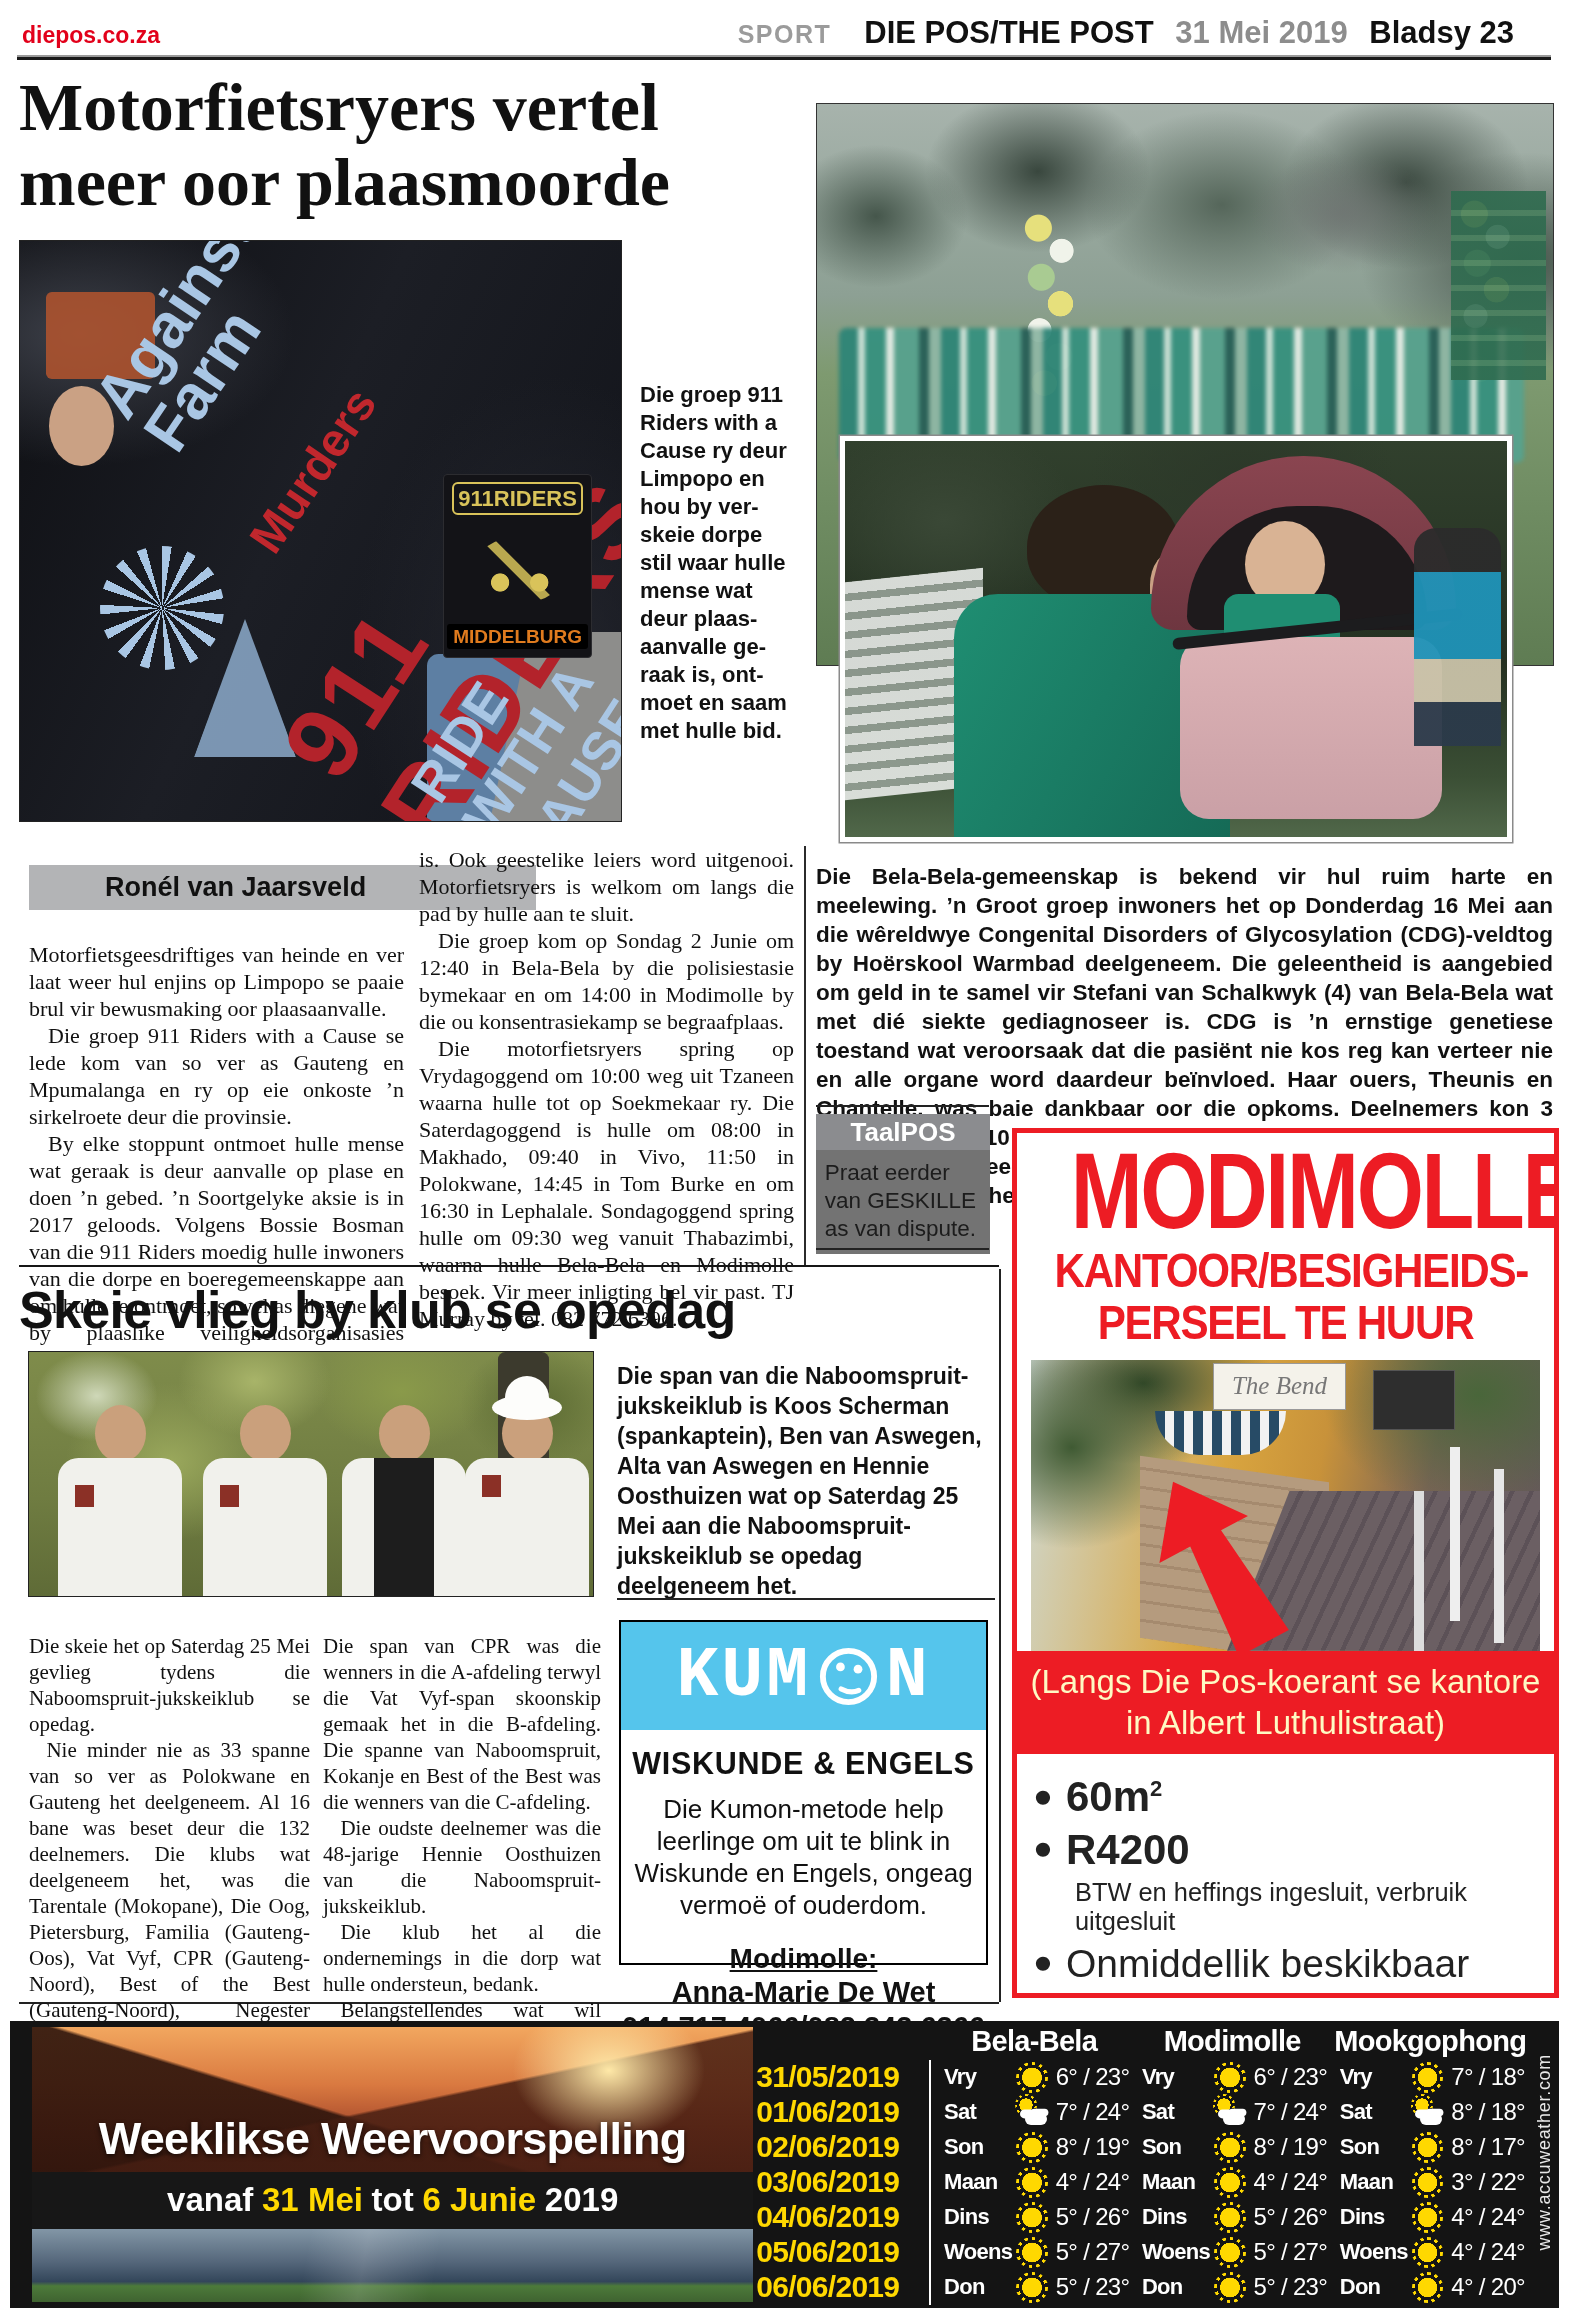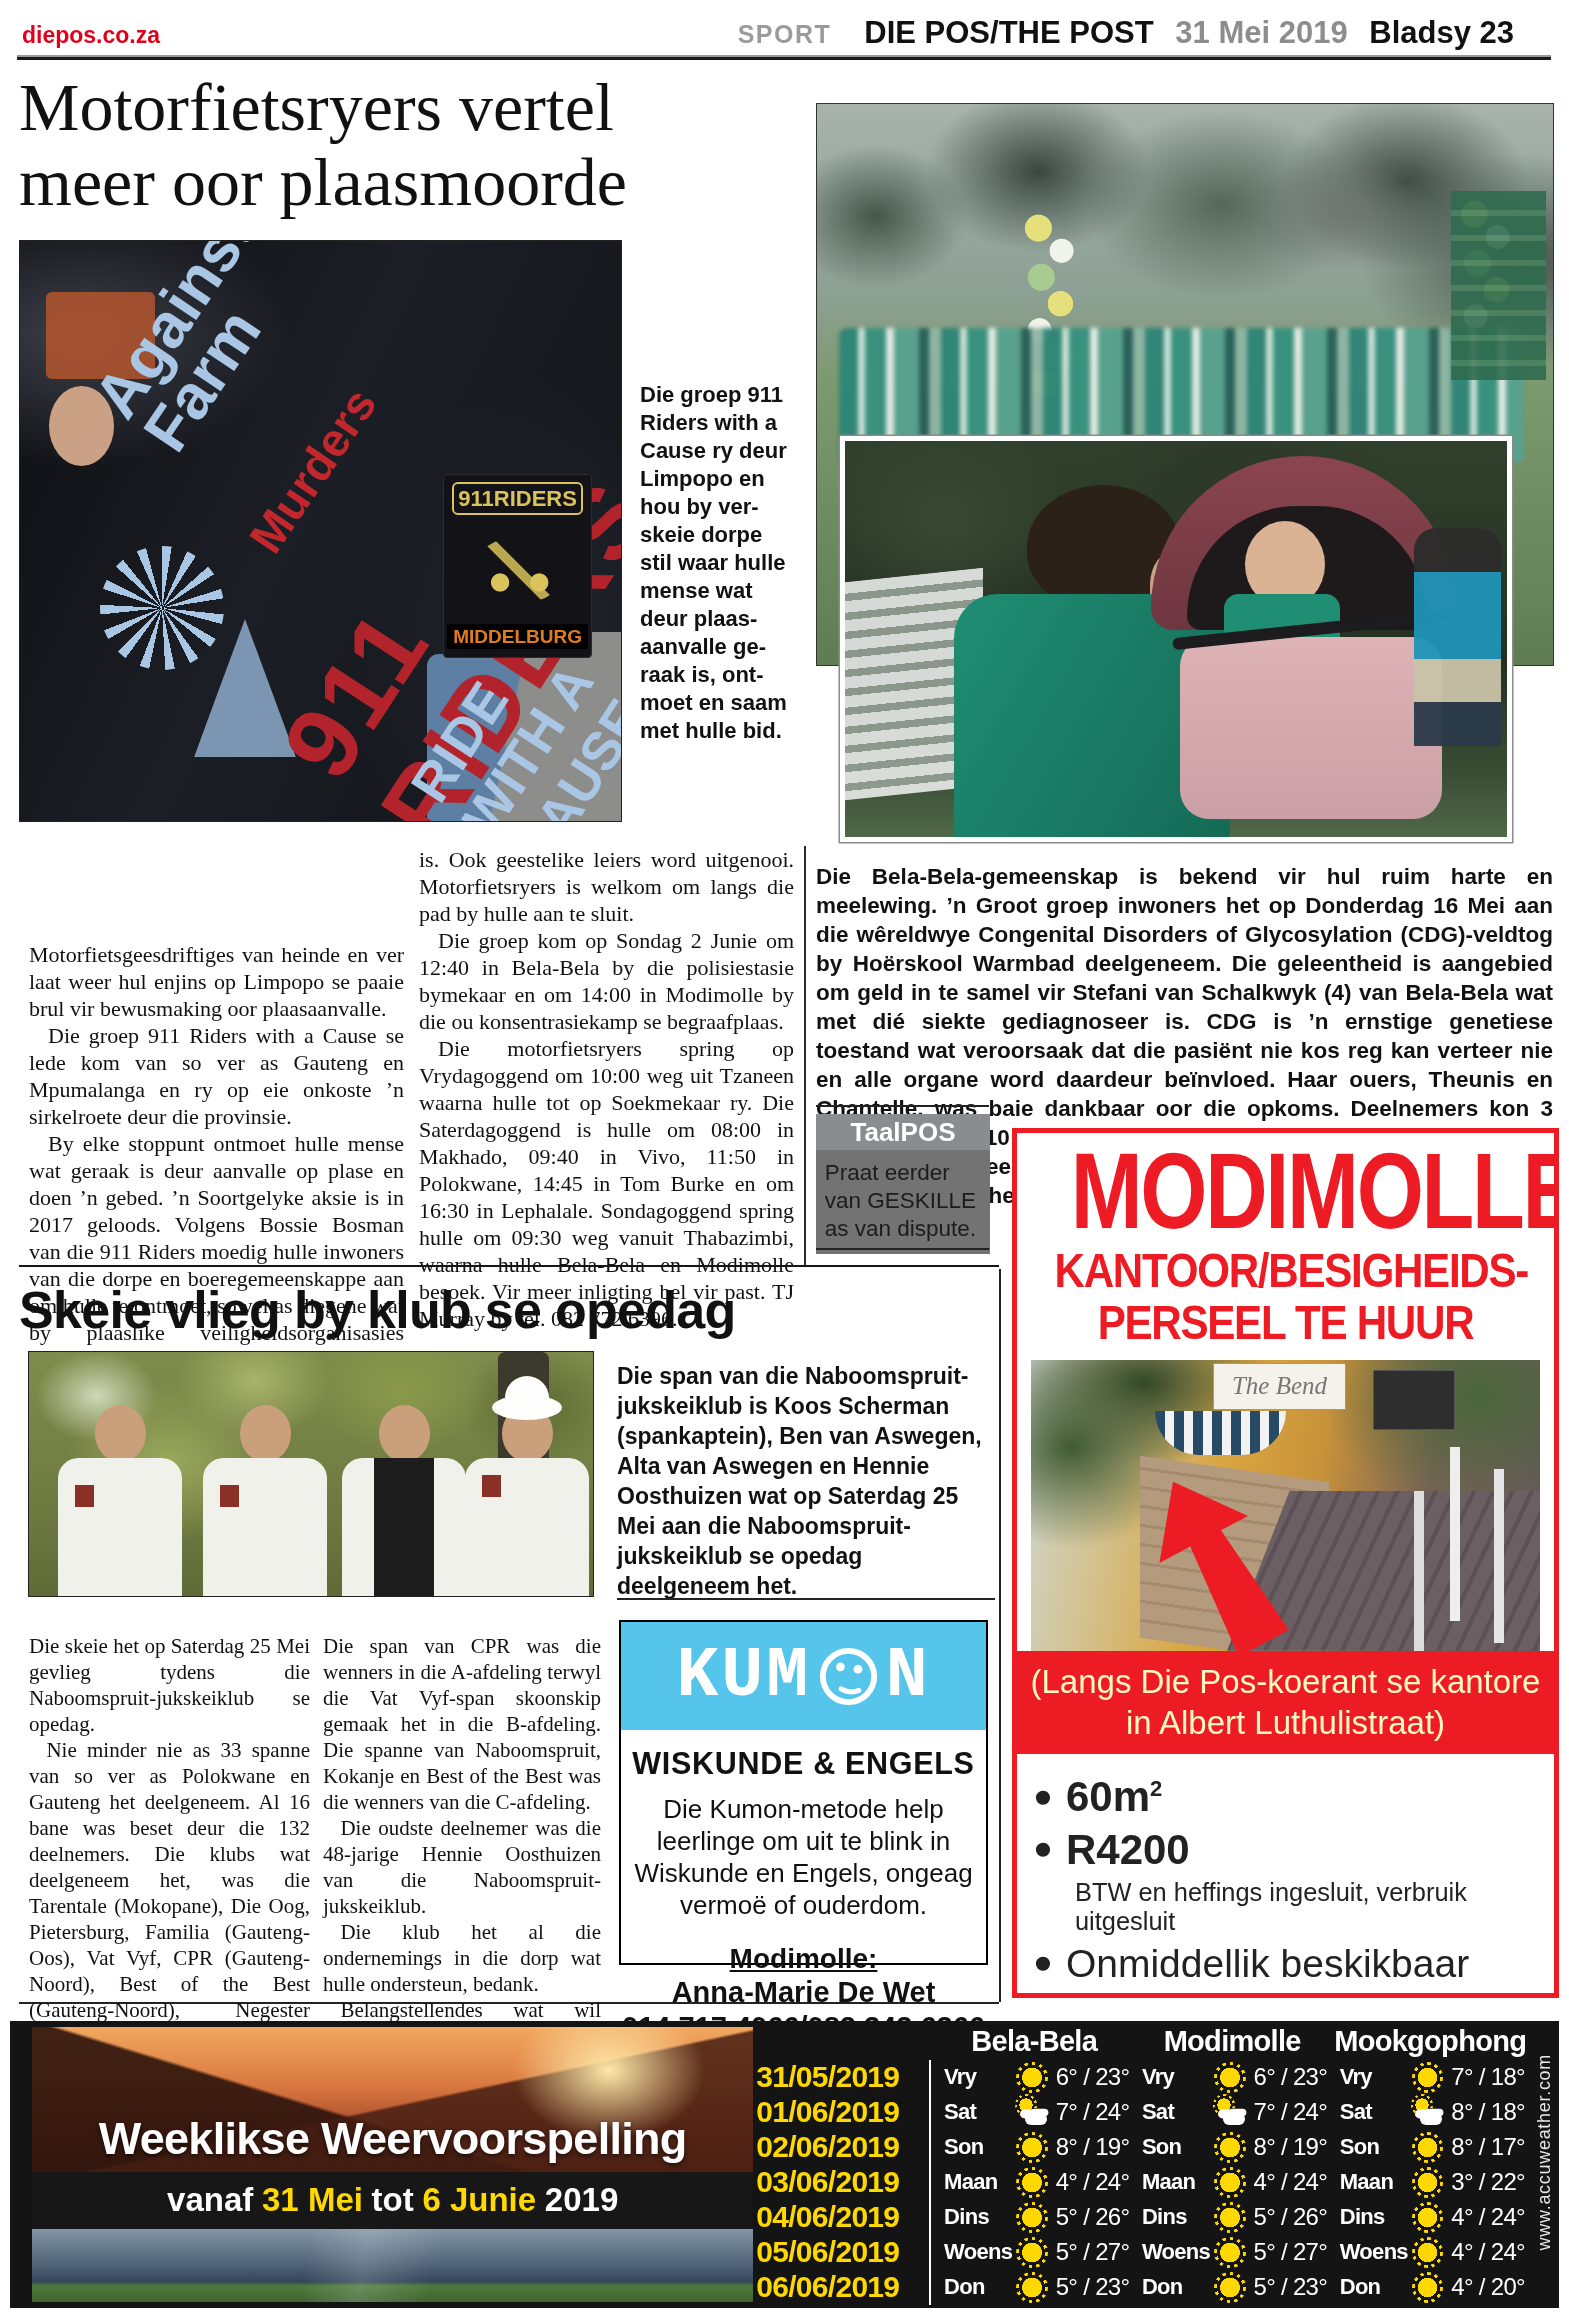--- a/index.html
+++ b/index.html
@@ -10,21 +10,21 @@
   .hdr{left:22px;top:14.5px;width:1525px;display:grid;grid-template-columns:1fr auto 1fr;align-items:baseline;}
   .hdr .site{font-family:"Liberation Sans",sans-serif;font-weight:bold;font-size:23px;color:#e2001a;}
   .hdr .section{font-family:"Liberation Sans",sans-serif;font-weight:bold;font-size:25px;color:#9b9b9b;letter-spacing:1.5px;}
   .hdr .right{text-align:center;font-family:"Liberation Sans",sans-serif;font-size:31px;}
   .hdr .right .paper{font-weight:bold;color:#111;}
   .hdr .right .date{color:#8d8d8d;margin:0 13px;font-weight:bold;}
   .hdr .right .pg{font-weight:bold;}
   .hdr-rule{left:17.4px;top:55px;width:1534px;height:5.1px;
             background:linear-gradient(#9a9a9a 0 1.5px,#fff 1.5px 2.2px,#1a1a1a 2.2px 5.1px);}
   
-  .h1{left:19px;top:70px;width:789px;font-size:68px;line-height:1.1;white-space:pre-line;font-weight:400;}
+  .h1{left:19px;top:70px;width:789px;font-size:68px;line-height:1.1;white-space:pre-line;font-weight:700;}
   .photo-frame{border:1.5px solid #222;overflow:hidden;}
   .p911{left:19px;top:240px;width:601px;height:580px;position:absolute;
         background:
          radial-gradient(305px 189px at 10% 16%, #3d4049 0%, rgba(0,0,0,0) 70%),
          radial-gradient(262px 378px at 88% 72%, #23252d 0%, rgba(0,0,0,0) 75%),
          linear-gradient(115deg,#0e0f13 0%,#1c1e25 45%,#111319 100%);}
   .p911 .truck{position:absolute;left:26px;top:51px;width:109px;height:87px;background:#b4552e;opacity:.85;border-radius:5.8px;}
   .p911 .head{position:absolute;left:29px;top:145px;width:65px;height:80px;background:#caa184;border-radius:50%;}
   .p911 .wheel{position:absolute;left:80px;top:305px;width:124px;height:124px;border-radius:50%;
         background:repeating-conic-gradient(#a9c6e4 0 9deg, rgba(0,0,0,0) 9deg 24deg);}
@@ -293,20 +293,21 @@
     <div class="shirt"></div>
     <div class="hood"></div>
     <div class="cav"></div>
     <div class="ghead"></div>
     <div class="gshirt"></div>
     <div class="blank"></div>
     <div class="bar"></div>
     <div class="man2"></div>
   </div>
 
+  <div class="abs byline">Ronél  van Jaarsveld</div>
 
   <div class="abs bodycol c1">
     <div class="para">Motorfietsgeesdriftiges van heinde en ver laat weer hul enjins op Limpopo se paaie brul vir bewusmaking oor plaasaanvalle.</div>
     <div class="para">Die groep 911 Riders with a Cause se lede kom van so ver as Gauteng en Mpumalanga en ry op eie onkoste ’n sirkelroete deur die provinsie.</div>
     <div class="para">By elke stoppunt ontmoet hulle mense wat geraak is deur aanvalle op plase en doen ’n gebed. ’n Soortgelyke aksie is in 2017 geloods. Volgens Bossie Bosman van die 911 Riders moedig hulle inwoners van die dorpe en boeregemeenskappe aan om hulle te ontmoet, sowel as diegene wat by plaaslike veiligheidsorganisasies betrokke</div>
   </div>
   <div class="abs bodycol c2">
     <div class="para">is. Ook geestelike leiers word uitgenooi. Motorfietsryers is welkom om langs die pad by hulle aan te sluit.</div>
     <div class="para">Die groep kom op Sondag 2 Junie om 12:40 in Bela-Bela by die polisiestasie bymekaar en om 14:00 in Modimolle by die ou konsentrasiekamp se begraafplaas.</div>
     <div class="para">Die motorfietsryers spring op Vrydagoggend om 10:00 weg uit Tzaneen waarna hulle tot op Soekmekaar ry. Die Saterdagoggend is hulle om 08:00 in Makhado, 09:40 in Vivo, 11:50 in Polokwane, 14:45 in Tom Burke en om 16:30 in Lephalale. Sondagoggend spring hulle om 09:30 weg vanuit Thabazimbi, waarna hulle Bela-Bela en Modimolle besoek. Vir meer inligting bel vir past. TJ Murray by tel. 082 772 6396.</div>

